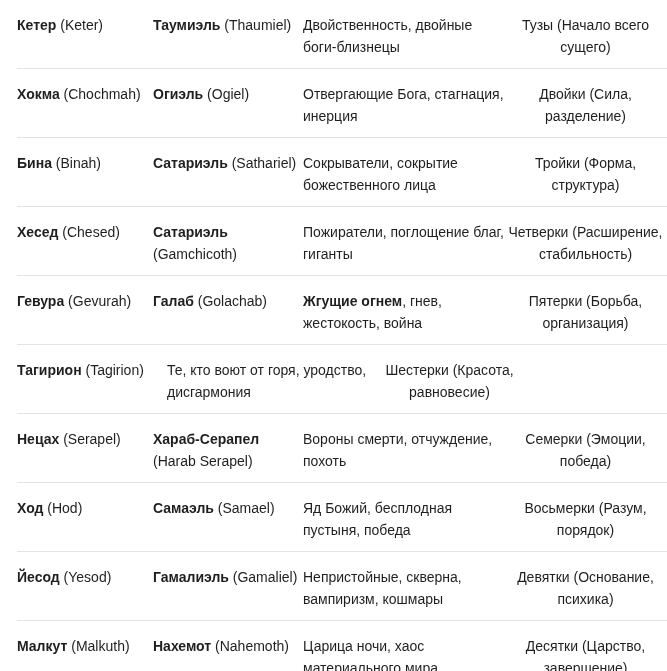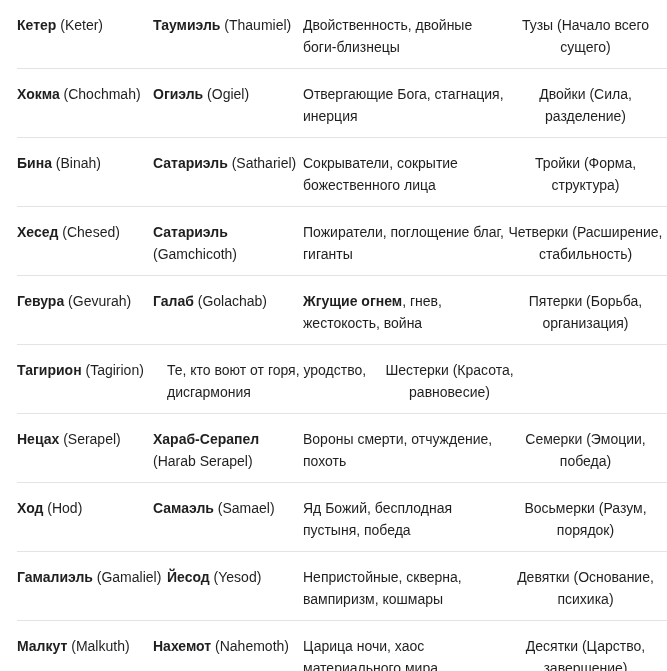--- a/index.html
+++ b/index.html
@@ -94,22 +94,22 @@
   </div>
 
   <div class="row">
     <div class="cell c1"><b>Ход</b><span> (Hod)</span></div>
     <div class="cell c2"><b>Самаэль</b><span> (Samael)</span></div>
     <div class="cell c3"><b></b><span>Яд Божий, бесплодная пустыня, победа</span></div>
     <div class="cell c4">Восьмерки (Разум, порядок)</div>
   </div>
 
   <div class="row">
+    <div class="cell c1"><b>Йесод</b><span> (Yesod)</span></div>
     <div class="cell c2"><b>Гамалиэль</b><span> (Gamaliel)</span></div>
-    <div class="cell c1"><b>Йесод</b><span> (Yesod)</span></div>
     <div class="cell c3"><b></b><span>Непристойные, скверна, вампиризм, кошмары</span></div>
     <div class="cell c4">Девятки (Основание, психика)</div>
   </div>
 
   <div class="row">
     <div class="cell c1"><b>Малкут</b><span> (Malkuth)</span></div>
     <div class="cell c2"><b>Нахемот</b><span> (Nahemoth)</span></div>
     <div class="cell c3"><b></b><span>Царица ночи, хаос материального мира</span></div>
     <div class="cell c4">Десятки (Царство, завершение)</div>
   </div>

